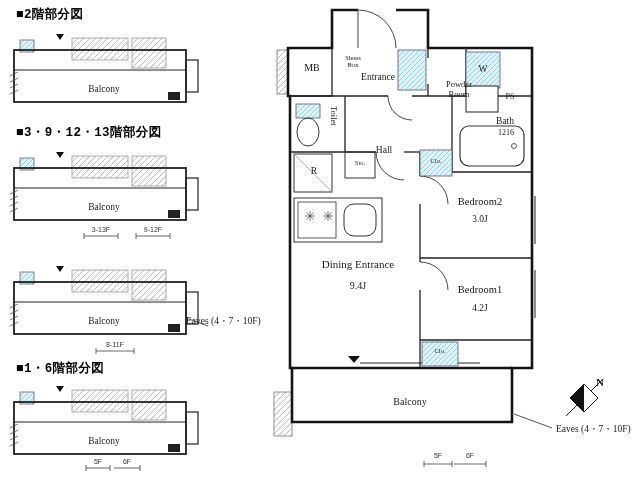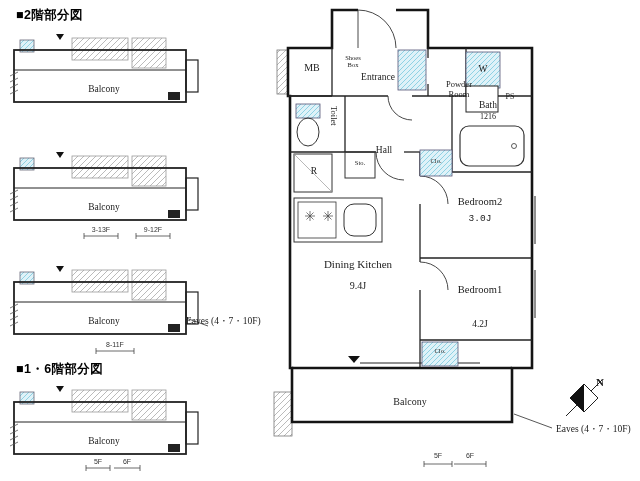--- a/index.html
+++ b/index.html
@@ -2,21 +2,21 @@
 <html><head>
 <meta charset="utf-8">
 <style>
   *{margin:0;padding:0;box-sizing:border-box}
   html,body{background:#ffffff;}
   .canvas{position:relative;width:640px;height:481px;background:#fff;overflow:hidden;
           font-family:"Liberation Serif",serif;}
   svg.lines{position:absolute;left:0;top:0;display:block;}
   .t{position:absolute;color:#1b1b1b;line-height:1.12;white-space:nowrap;}
   .c{text-align:center;white-space:normal;}
-  .heading{font-family:Liberation Sans, sans-serif;font-weight:bold;font-size:12.5px;color:#000;letter-spacing:.4px;}
+  .heading{font-family:Liberation Mono, monospace;font-weight:bold;font-size:12.5px;color:#000;letter-spacing:.4px;}
   .vert{writing-mode:vertical-rl;}
   .dim{font-family:"Liberation Sans",sans-serif;font-size:7px;color:#333;text-align:center;}
 </style>
 </head>
 <body>
 
 <div class="canvas">
 
   <svg class="lines" width="640" height="481" viewBox="0 0 640 481">
     <defs>
@@ -221,20 +221,21 @@
 
       <g>
         <line x1="566" y1="416" x2="602" y2="380" stroke="#222" stroke-width="1"></line>
         <polygon points="584,384 598,398 584,412 570,398" fill="#ffffff" stroke="#222" stroke-width="1"></polygon>
         <polygon points="584,384 584,412 570,398" fill="#111"></polygon>
       </g>
     </g>
   </svg>
 
   <div class="t heading" style="left:16px;top:8px;">■2階部分図</div>
+  <div class="t heading" style="left:16px;top:126px;">■3・9・12・13階部分図</div>
   <div class="t heading" style="left:16px;top:362px;">■1・6階部分図</div>
 
   <div class="t c" style="left:69px;top:84px;width:70px;font-size:9.5px;">Balcony</div>
   <div class="t c" style="left:69px;top:202px;width:70px;font-size:9.5px;">Balcony</div>
   <div class="t c" style="left:69px;top:316px;width:70px;font-size:9.5px;">Balcony</div>
   <div class="t c" style="left:69px;top:436px;width:70px;font-size:9.5px;">Balcony</div>
 
   <div class="t dim" style="left:84px;top:226px;width:34px;">3-13F</div>
   <div class="t dim" style="left:136px;top:226px;width:34px;">9-12F</div>
   <div class="t dim" style="left:96px;top:341px;width:38px;">8-11F</div>
@@ -253,31 +254,31 @@
   </div>
   <div class="t c" style="left:352px;top:72px;width:52px;font-size:9.5px;">Entrance</div>
   <div class="t c" style="left:436px;top:80px;width:46px;font-size:8.5px;">
     <span>Powder</span><br>
     <span>Room</span>
   </div>
   <div class="t c" style="left:466px;top:64px;width:34px;font-size:9.5px;">W</div>
   <div class="t c" style="left:466px;top:93px;width:32px;font-size:8px;margin-left:28px;">PS</div>
   <div class="t vert" style="left:328px;top:106px;font-size:8.5px;">Toilet</div>
   <div class="t c" style="left:362px;top:112px;width:44px;font-size:9.5px;margin-top:33px;">Hall</div>
-  <div class="t c" style="left:462px;top:100px;width:52px;font-size:9.5px;">
+  <div class="t c" style="left:462px;top:116px;width:52px;font-size:9.5px;text-align:right;">
     <span>Bath</span><br>
     <span style="font-size:8px;">1216</span>
   </div>
   <div class="t c" style="left:300px;top:166px;width:28px;font-size:9.5px;">R</div>
   <div class="t c" style="left:344px;top:159px;width:32px;font-size:6.5px;">Sto.</div>
   <div class="t c" style="left:420px;top:157px;width:32px;font-size:6.5px;">Clo.</div>
   <div class="t c" style="left:430px;top:196px;width:100px;font-size:10.5px;text-align:center;">Bedroom2</div>
-  <div class="t c" style="left:430px;top:214px;width:100px;font-size:9.5px;font-family:Liberation Mono, monospace;">3.0J</div>
-  <div class="t c" style="left:300px;top:258px;width:116px;font-size:11px;">Dining Kitchen</div>
+  <div class="t c" style="left:430px;top:214px;width:100px;font-size:9.5px;">3.0J</div>
+  <div class="t c" style="left:300px;top:258px;width:116px;font-size:11px;">Dining Entrance</div>
   <div class="t c" style="left:300px;top:280px;width:116px;font-size:10px;">9.4J</div>
   <div class="t c" style="left:430px;top:284px;width:100px;font-size:10.5px;">Bedroom1</div>
-  <div class="t c" style="left:430px;top:303px;width:100px;font-size:9.5px;margin-top:16px;">4.2J</div>
+  <div class="t c" style="left:430px;top:303px;width:100px;font-size:9.5px;">4.2J</div>
   <div class="t c" style="left:424px;top:347px;width:32px;font-size:6.5px;">Clo.</div>
   <div class="t c" style="left:360px;top:396px;width:100px;font-size:10px;">Balcony</div>
 
   <div class="t" style="left:596px;top:376px;font-size:11px;font-weight:bold;">N</div>
 
 </div>
 
 </body></html>

